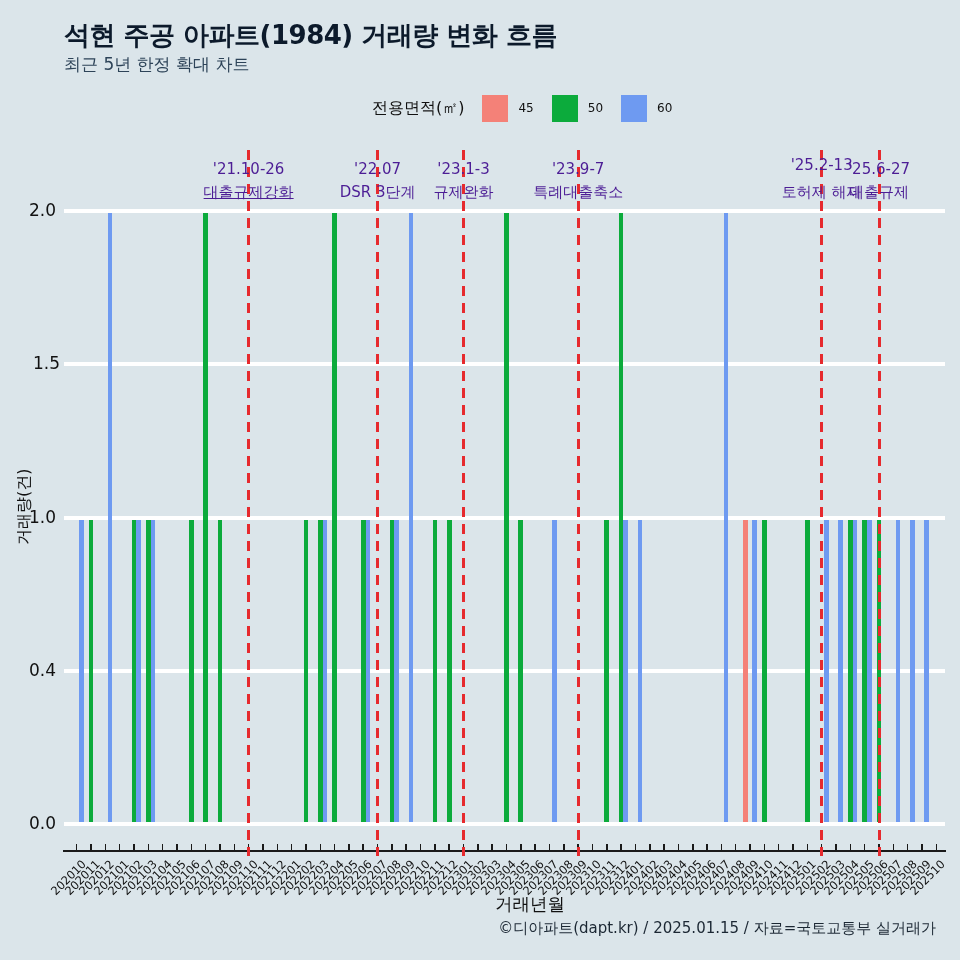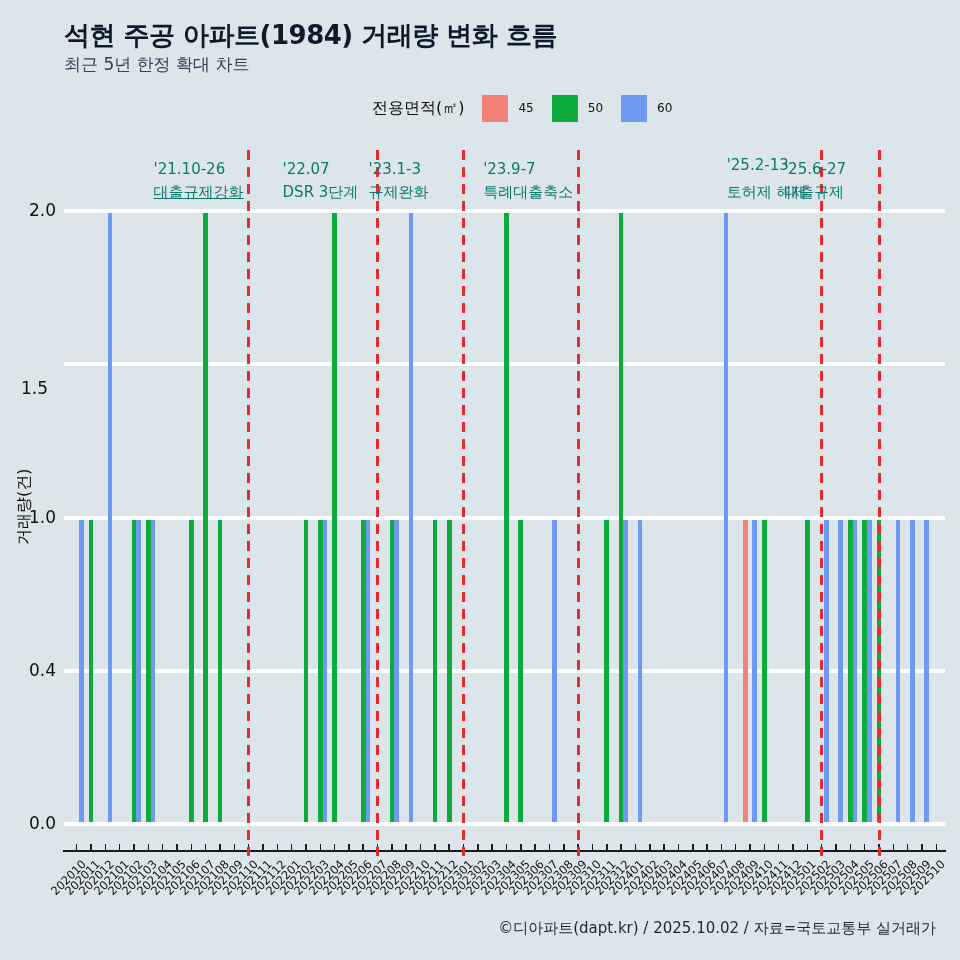--- a/index.html
+++ b/index.html
@@ -11,21 +11,21 @@
   .legend-title{font-size:16px;color:#111;margin-right:10px;}
   .legend-swatch{width:26px;height:27px;margin-left:8px;}
   .legend-label{font-size:12px;color:#111;margin-left:10px;margin-right:10px;}
   .gridline{position:absolute;background:#ffffff;}
   .ytick-label{position:absolute;width:40px;text-align:right;font-size:17px;color:#111;}
   .bar{position:absolute;}
   .axis-line{position:absolute;background:#1a1a1a;}
   .tick{position:absolute;background:#1a1a1a;}
   .month-label{position:absolute;width:84px;text-align:right;font-size:11.5px;color:#111;transform-origin:100% 0;transform:rotate(-45deg);white-space:nowrap;}
   .dashline{position:absolute;width:3px;background:repeating-linear-gradient(to bottom,#e62a2e 0 10px,rgba(0,0,0,0) 10px 17px);}
-  .ann-date,.ann-label{position:absolute;width:190px;font-size:15px;color:#0f766e;white-space:nowrap;}
+  .ann-date,.ann-label{position:absolute;width:190px;text-align:center;font-size:15px;color:#4c1d95;white-space:nowrap;}
   .ylabel{position:absolute;left:14px;top:545px;font-size:16px;color:#111;transform-origin:0 0;transform:rotate(-90deg);white-space:nowrap;}
   .xlabel{position:absolute;left:380px;top:892px;width:300px;text-align:center;font-size:17.5px;color:#111;}
   .footer{position:absolute;right:24px;top:919px;font-size:15px;color:#1b2733;white-space:nowrap;}
 </style>
 </head>
 <body>
 
 <div id="page">
   <div class="title">석현 주공 아파트(1984) 거래량 변화 흐름</div>
   <div class="subtitle">최근 5년 한정 확대 차트</div>
@@ -33,29 +33,30 @@
     <span class="legend-title">전용면적(㎡)</span>
   <span class="legend-swatch" style="background: rgb(244, 129, 120);"></span>
       <span class="legend-label">45</span>
       <span class="legend-swatch" style="background: rgb(12, 171, 60);"></span>
       <span class="legend-label">50</span>
       <span class="legend-swatch" style="background: rgb(110, 154, 241);"></span>
       <span class="legend-label">60</span>
     </div>
   <div id="plot"></div>
   <div class="ylabel">거래량(건)</div>
-  <div class="footer">©디아파트(dapt.kr) / 2025.10.02 / 자료=국토교통부 실거래가</div>
+  <div class="xlabel">거래년월</div>
+  <div class="footer">©디아파트(dapt.kr) / 2025.01.15 / 자료=국토교통부 실거래가</div>
 <div class="gridline" style="left: 64px; top: 822px; width: 881px; height: 4px;"></div>
     <div class="ytick-label" style="left: 16px; top: 813px;">0.0</div>
     <div class="gridline" style="left: 64px; top: 668.75px; width: 881px; height: 4px;"></div>
     <div class="ytick-label" style="left: 16px; top: 659.75px;">0.4</div>
     <div class="gridline" style="left: 64px; top: 515.5px; width: 881px; height: 4px;"></div>
     <div class="ytick-label" style="left: 16px; top: 506.5px;">1.0</div>
     <div class="gridline" style="left: 64px; top: 362.25px; width: 881px; height: 4px;"></div>
-    <div class="ytick-label" style="left: 8px; top: 353.25px; margin-top: 25px;">1.5</div>
+    <div class="ytick-label" style="left: 20px; top: 353.25px;">1.5</div>
     <div class="gridline" style="left: 64px; top: 209px; width: 881px; height: 4px;"></div>
     <div class="ytick-label" style="left: 16px; top: 200px;">2.0</div>
     <div class="bar" style="left: 743.019px; top: 519.5px; width: 4.7px; height: 302.5px; background: rgb(244, 129, 120);"></div>
     <div class="bar" style="left: 88.677px; top: 519.5px; width: 4.7px; height: 302.5px; background: rgb(12, 171, 60);"></div>
     <div class="bar" style="left: 131.658px; top: 519.5px; width: 4.7px; height: 302.5px; background: rgb(12, 171, 60);"></div>
     <div class="bar" style="left: 145.985px; top: 519.5px; width: 4.7px; height: 302.5px; background: rgb(12, 171, 60);"></div>
     <div class="bar" style="left: 188.966px; top: 519.5px; width: 4.7px; height: 302.5px; background: rgb(12, 171, 60);"></div>
     <div class="bar" style="left: 203.293px; top: 213px; width: 4.7px; height: 609px; background: rgb(12, 171, 60);"></div>
     <div class="bar" style="left: 217.62px; top: 519.5px; width: 4.7px; height: 302.5px; background: rgb(12, 171, 60);"></div>
     <div class="bar" style="left: 303.582px; top: 519.5px; width: 4.7px; height: 302.5px; background: rgb(12, 171, 60);"></div>

